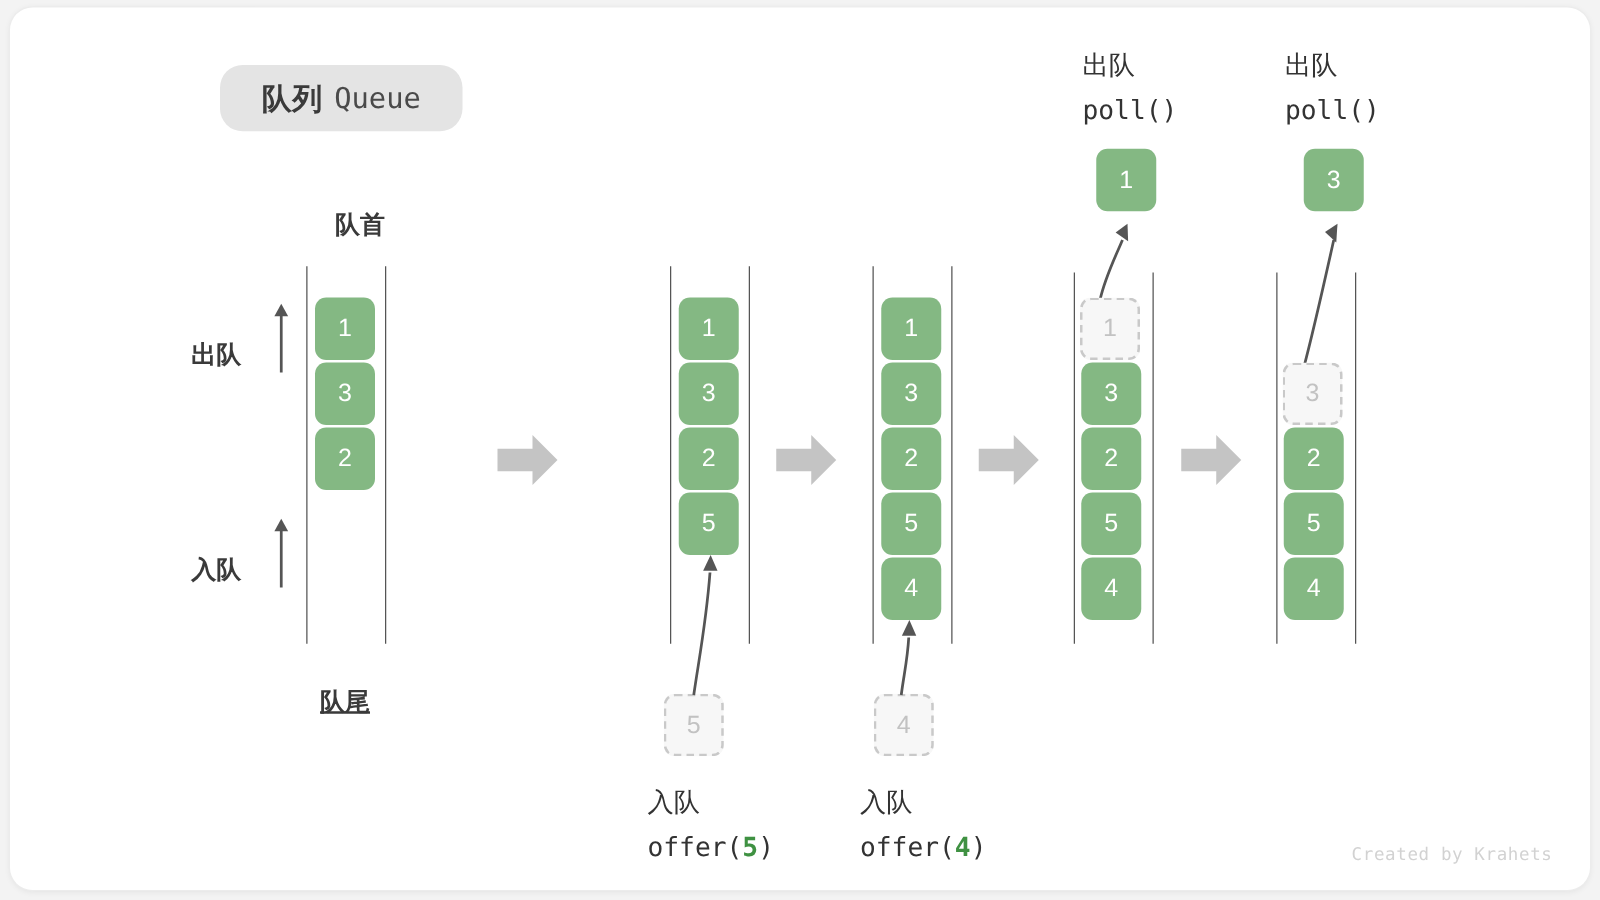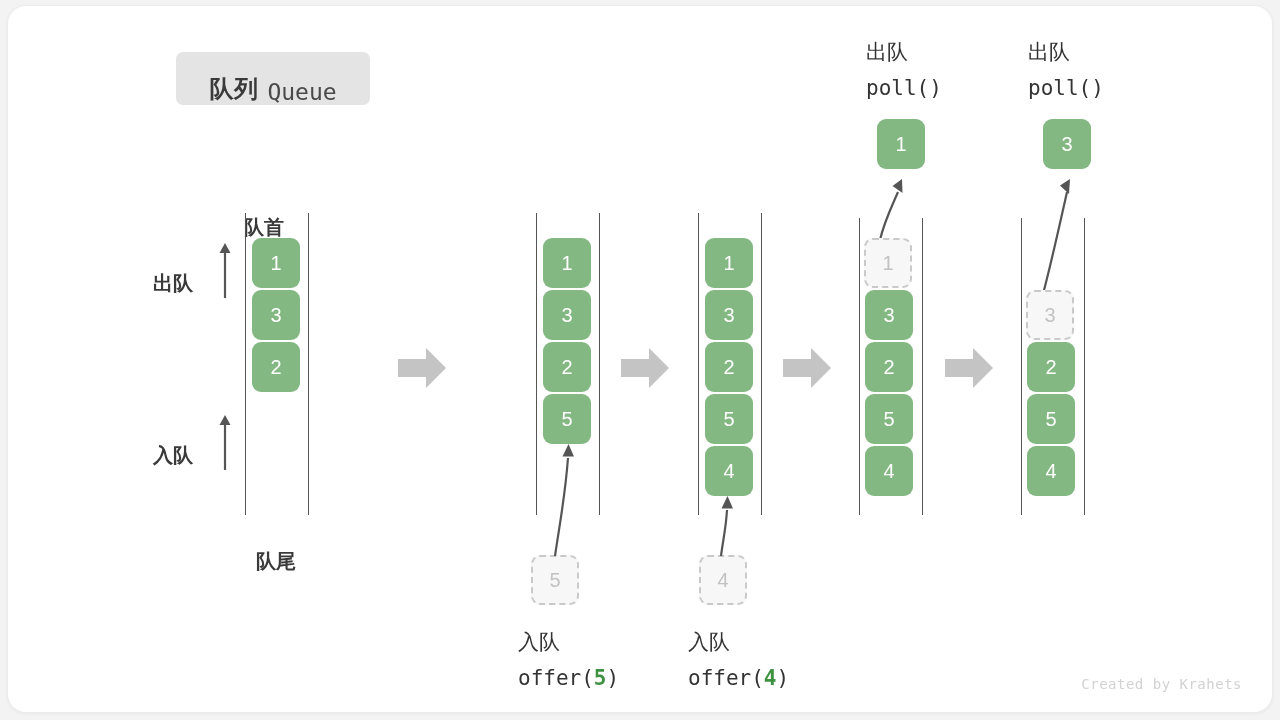--- a/index.html
+++ b/index.html
@@ -25,23 +25,23 @@
     border-radius: 18px;
     box-shadow: 0 0 0 1px #ececec, 0 1px 5px rgba(0,0,0,0.07);
   }
   .abs { position: absolute; }
 
   
   #title-badge {
     left: 168px; top: 46px;
     width: 194px; height: 53px;
     background: #e4e4e4;
-    border-radius: 7px;
+    border-radius: 18px;
     display: flex;
-    align-items: flex-end;
+    align-items: center;
     justify-content: center;
     gap: 9px;
   }
   #title-badge .cn {
     font-size: 24px;
     font-weight: bold;
     color: #3a3a3a;
     letter-spacing: 0.5px;
   }
   #title-badge .en {
@@ -115,22 +115,22 @@
 <body>
 
 <div id="root">
   <div id="card" class="abs">
 
     <div id="title-badge" class="abs">
       <span class="cn">队列</span>
       <span class="en">Queue</span>
     </div>
 
-    <div class="abs cjk-bold" style="left:236px; top:160px; width:64px; text-align:left;margin-top:48px;">队首</div>
-    <div class="abs cjk-bold" style="left:236px; top:542px; width:64px; text-align:center;">队尾</div>
+    <div class="abs cjk-bold" style="left:236px; top:160px; width:64px; text-align:right;">队首</div>
+    <div class="abs cjk-bold" style="left:236px; top:542px; width:64px; text-align:center;text-decoration:underline;">队尾</div>
 
     <div class="abs cjk-bold" style="left:145px; top:264px;">出队</div>
     <div class="abs" style="left:210px; top:236px;">
       <svg class="dir-arrow" width="14" height="56" viewBox="0 0 14 56">
         <line x1="7" y1="56" x2="7" y2="8" stroke="#555555" stroke-width="2.2"></line>
         <path d="M7 1 L12.5 11 L1.5 11 Z" fill="#555555"></path>
       </svg>
     </div>
 
     <div class="abs cjk-bold" style="left:145px; top:436px;">入队</div>

